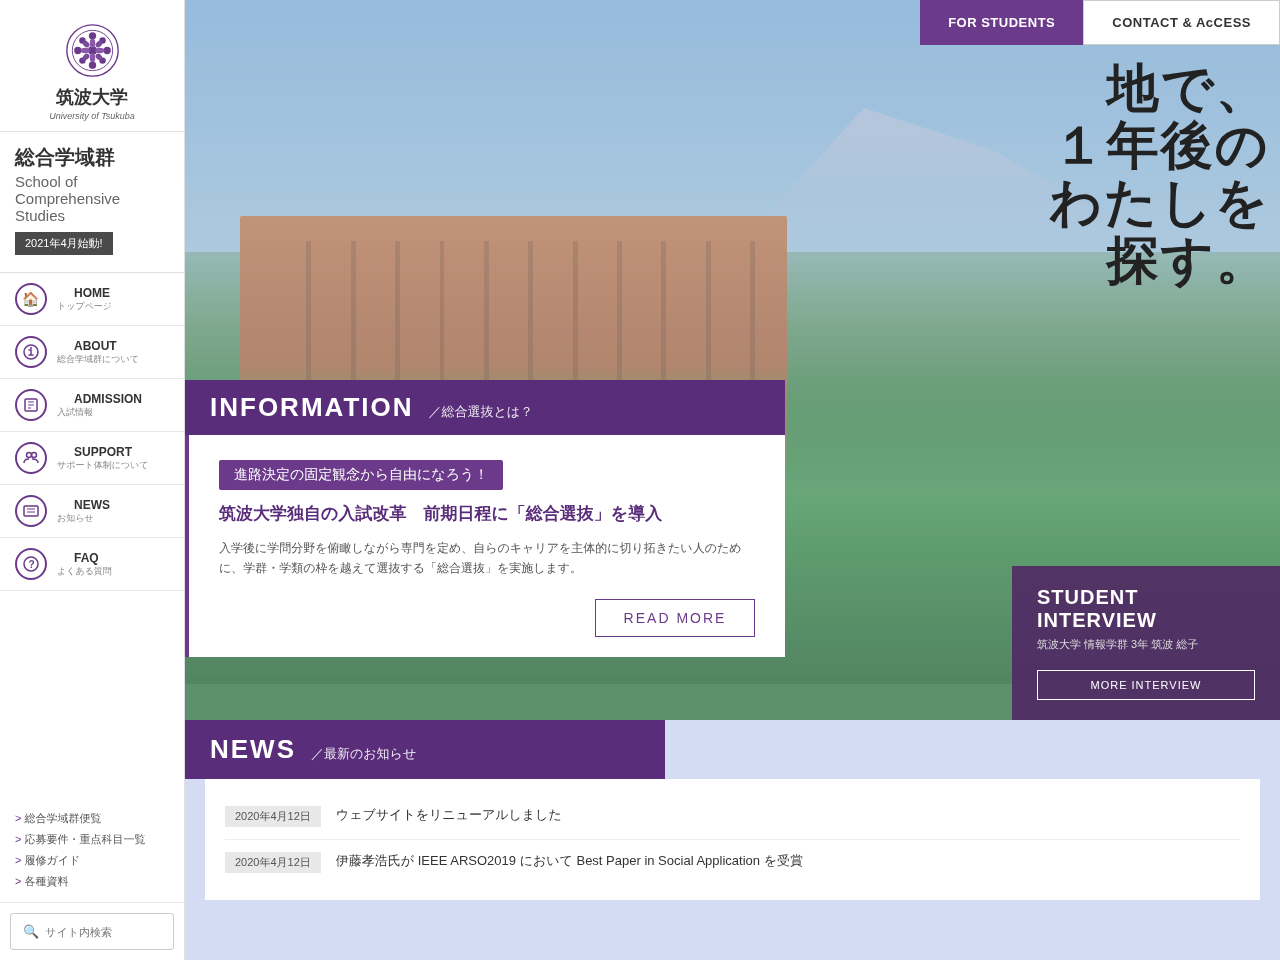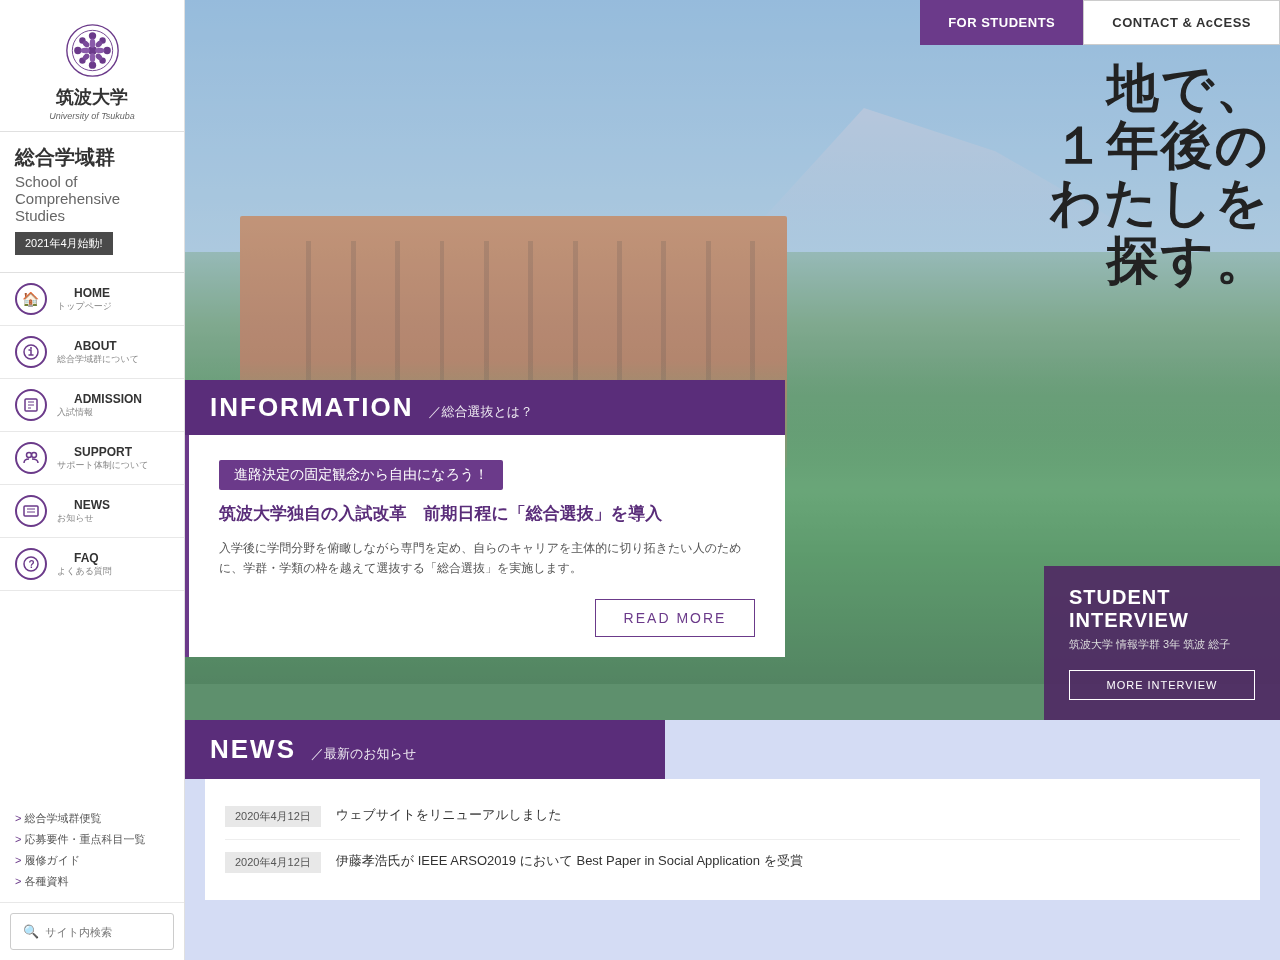--- a/index.html
+++ b/index.html
@@ -373,21 +373,21 @@
       width: 160px;
       margin-left: auto;
       background: white;
     }
 
     
     .student-interview {
       position: absolute;
       bottom: 0;
       right: 0;
-      width: 236px;
+      width: 268px;
       background: rgba(80, 40, 100, 0.9);
       padding: 20px 25px;
       z-index: 20;
     }
 
     .student-interview-title {
       font-size: 20px;
       font-weight: bold;
       color: white;
       letter-spacing: 1px;

